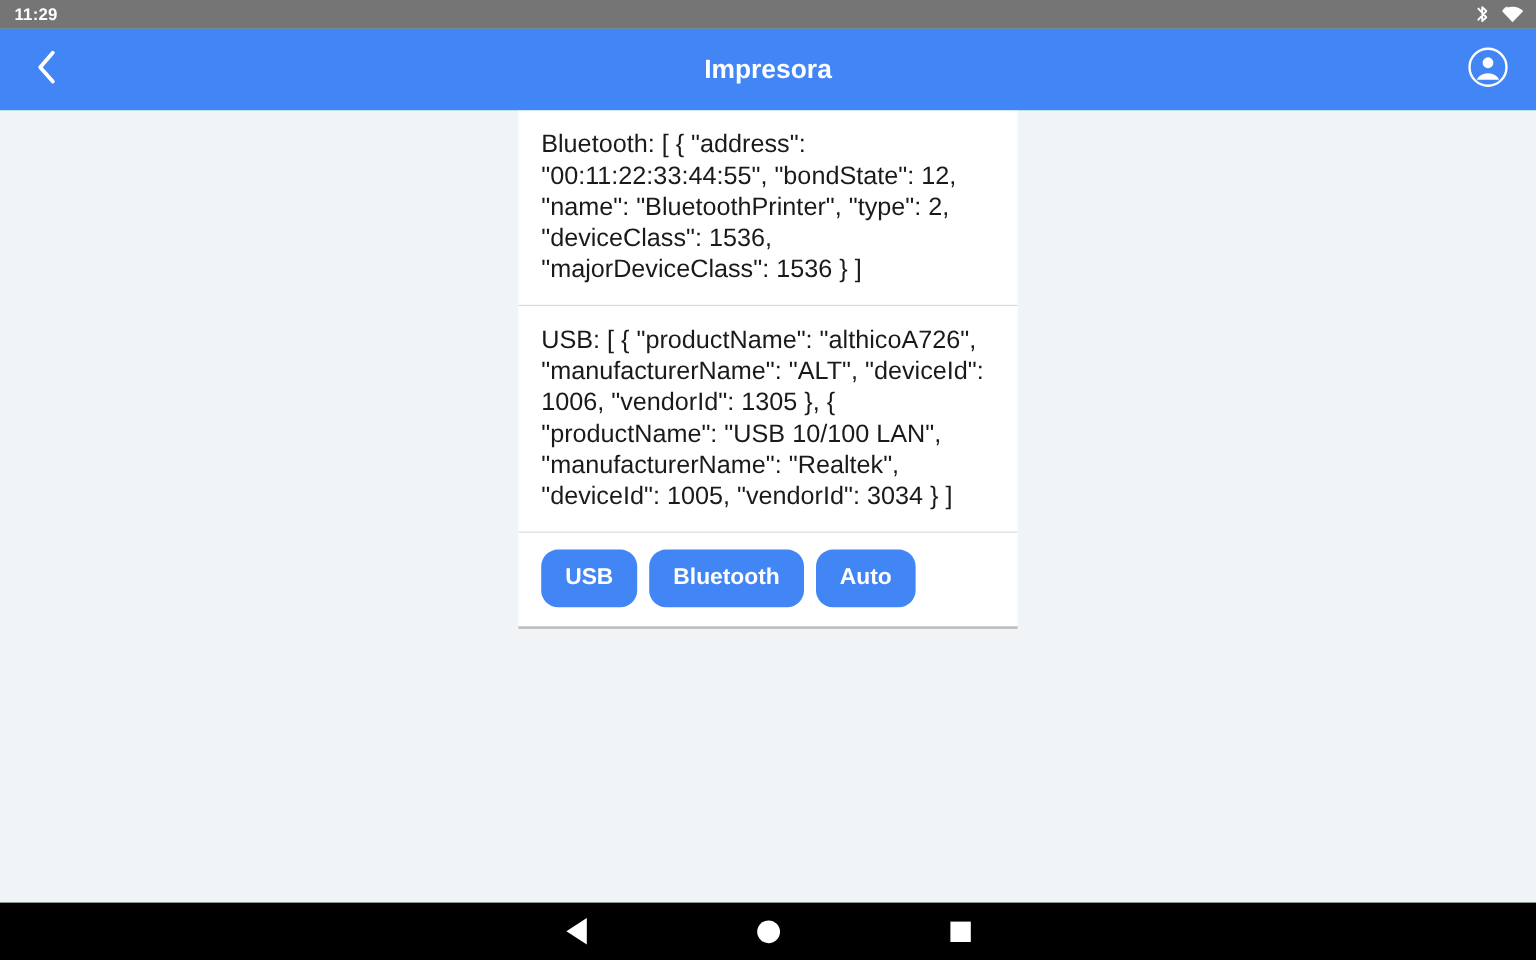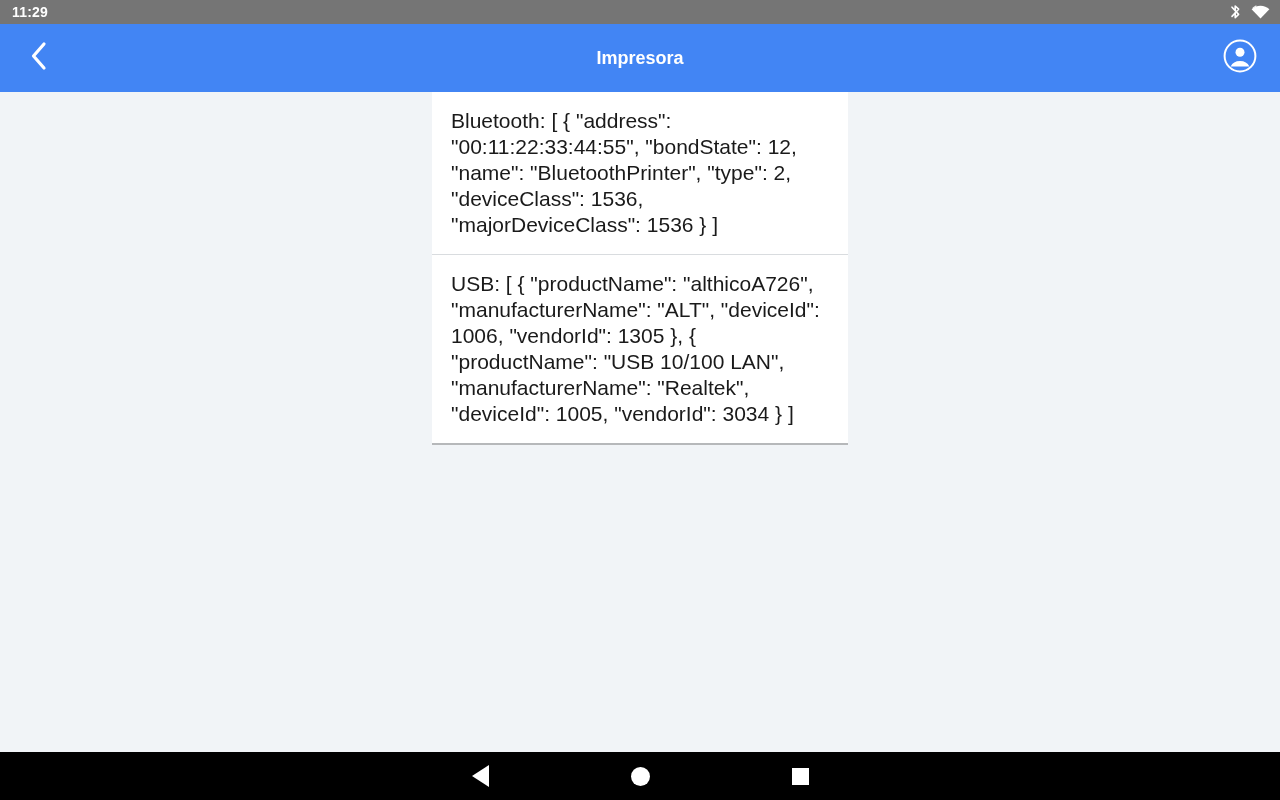--- a/index.html
+++ b/index.html
@@ -54,21 +54,21 @@
   #back-button {
     width: 42px; height: 42px;
     display: flex; align-items: center; justify-content: center;
     cursor: pointer;
   }
   #app-title {
     position: absolute;
     left: 0; right: 0;
     text-align: center;
     color: #ffffff;
-    font-size: 18px;
+    font-size: 22px;
     font-weight: bold;
     pointer-events: none;
   }
   #account-button {
     margin-left: auto;
     width: 44px; height: 44px;
     display: flex; align-items: center; justify-content: center;
     cursor: pointer;
   }
 
@@ -202,20 +202,25 @@
       <div class="card-section">
         <div class="info-text">Bluetooth: [ { "address": "00:11:22:33:44:55", "bondState": 12, "name": "BluetoothPrinter", "type": 2, "deviceClass": 1536, "majorDeviceClass": 1536 } ]</div>
       </div>
 
       <div class="card-section">
         <div class="info-text">USB: [ { "productName": "althicoA726", "manufacturerName": "ALT", "deviceId": 1006, "vendorId": 1305 }, { "productName": "USB 10/100 LAN", "manufacturerName": "Realtek", "deviceId": 1005, "vendorId": 3034 } ]</div>
       </div>
 
 
 
+      <div id="buttons-section">
+        <button class="action-button">USB</button>
+        <button class="action-button">Bluetooth</button>
+        <button class="action-button">Auto</button>
+      </div>
 
     </div>
   </div>
 
   <div id="nav-bar">
     <div class="nav-btn">
       <span id="nav-back-shape"></span>
     </div>
     <div class="nav-btn">
       <span id="nav-home-shape"></span>

